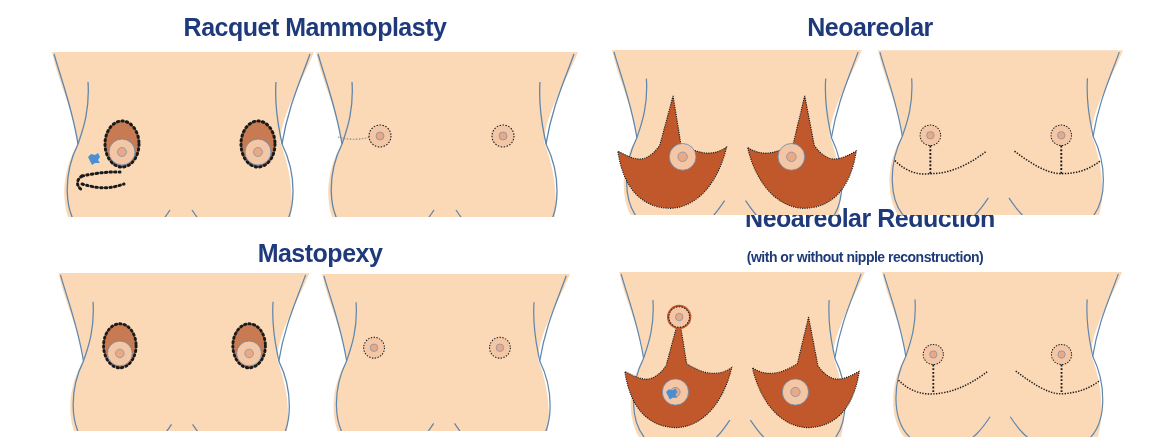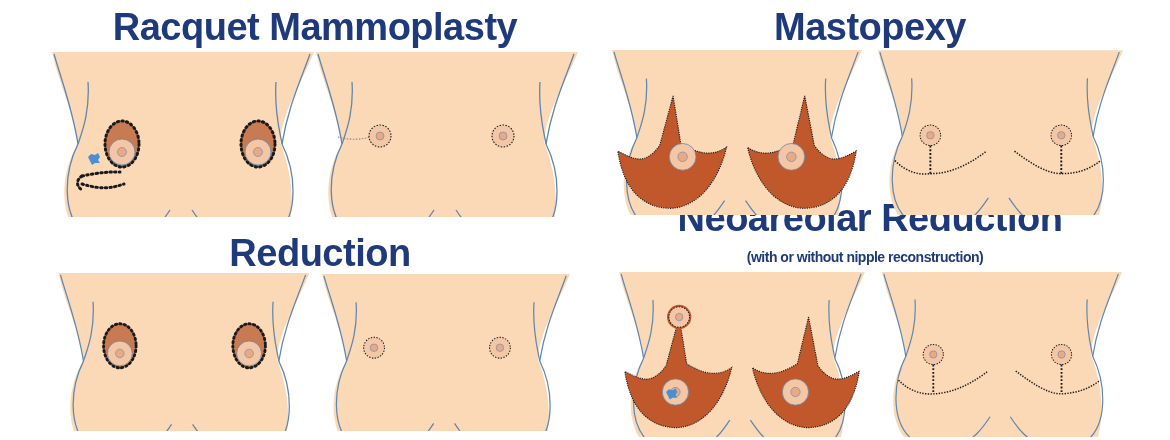--- a/index.html
+++ b/index.html
@@ -1,27 +1,27 @@
 <!DOCTYPE html>
 <html><head>
 <meta charset="utf-8">
 <style>
   html,body{margin:0;padding:0;background:#ffffff;}
   body{width:1170px;height:440px;position:relative;overflow:hidden;font-family:"Liberation Sans","DejaVu Sans",sans-serif;}
   .title{position:absolute;color:#1f3a7a;font-weight:bold;text-align:center;white-space:nowrap;letter-spacing:-0.5px;}
-  .t-main{font-size:38px;line-height:34px;}
+  .t-main{font-size:25px;line-height:34px;}
   .t-sub{font-size:14px;line-height:20px;}
   svg.panel{position:absolute;}
 </style>
 </head>
 <body>
 
 <div class="title t-main" style="left:0;width:630px;top:10px;">Racquet Mammoplasty</div>
-<div class="title t-main" style="left:590px;width:560px;top:10px;">Mastopexy</div>
-<div class="title t-main" style="left:0;width:640px;top:236px;">Reduction</div>
+<div class="title t-main" style="left:590px;width:560px;top:10px;">Neoareolar</div>
+<div class="title t-main" style="left:0;width:640px;top:236px;">Mastopexy</div>
 <div class="title t-main" style="left:590px;width:560px;top:201px;">Neoareolar Reduction</div>
 <div class="title t-sub" style="left:590px;width:550px;top:247px;">(with or without nipple reconstruction)</div>
 
 <svg width="0" height="0" style="position:absolute">
   <defs>
     <g id="torso">
       <path d="M0,0 L260,0 L262,0 C250,30 230,60 228,90 C240,120 245,160 232,190 C226,200 222,205 222,215 L222,260 L38,260 L38,215 C38,200 30,190 24,180 C8,160 8,120 26,92 C22,60 6,30 0,0 Z" fill="#fbd9b6"></path>
       <path d="M2,2 C10,30 20,55 26,92" fill="none" stroke="#5f86ad" stroke-width="1.3"></path>
       <path d="M258,2 C248,30 236,55 230,92" fill="none" stroke="#5f86ad" stroke-width="1.3"></path>
       <path d="M36,30 C38,60 30,80 26,92 C12,120 10,160 30,180 C52,196 84,196 104,176 C110,170 114,164 118,158" fill="none" stroke="#5f86ad" stroke-width="1.3"></path>

